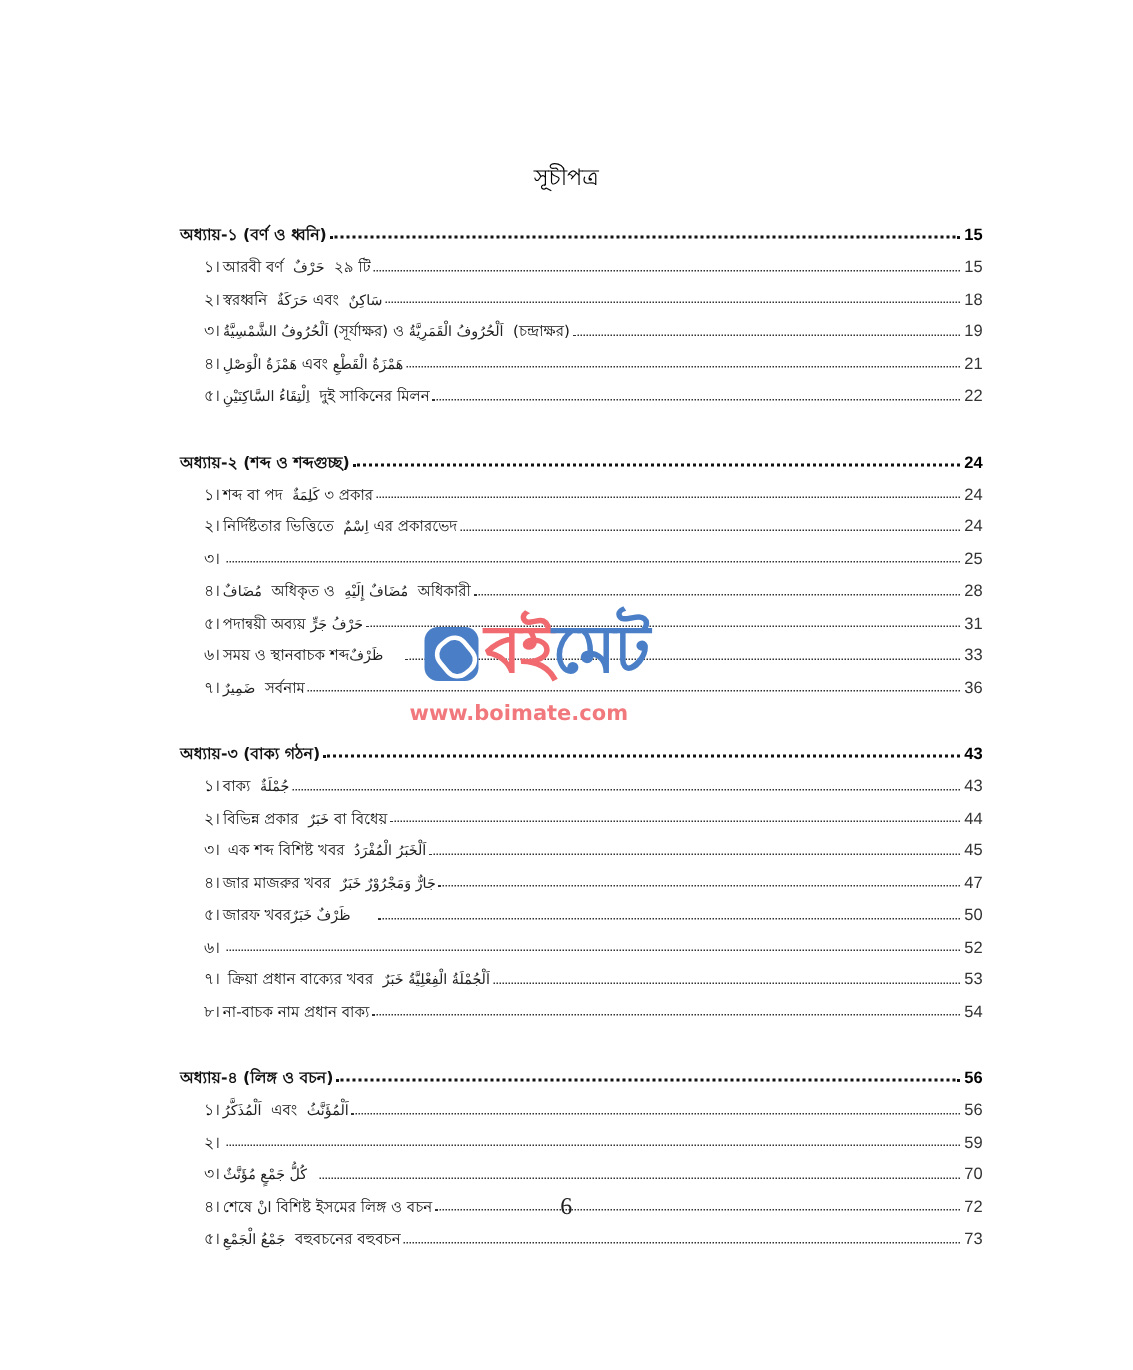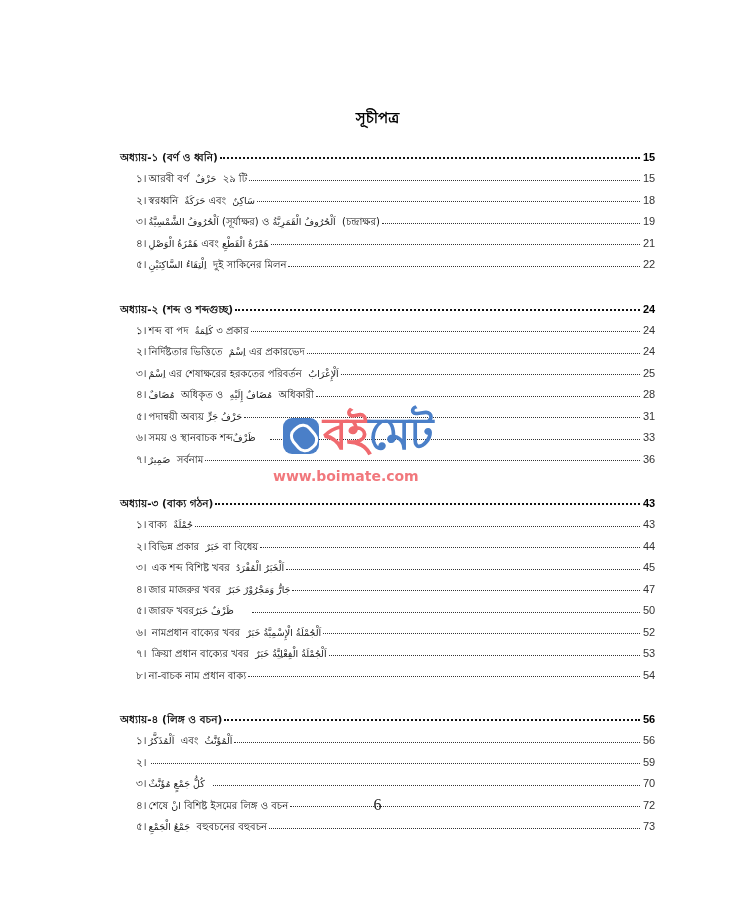--- a/index.html
+++ b/index.html
@@ -15,21 +15,21 @@
     font-family: "DejaVu Serif", "Liberation Serif", serif;
     color: #111111;
   }
   .page-title {
     position: absolute;
     top: 106px;
     left: 0;
     width: 755px;
     text-align: center;
     font-size: 15px;
-    font-weight: bold;
+    font-weight: normal;
     color: #000;
   }
   .toc {
     position: absolute;
     left: 120px;
     top: 146px;
     width: 536px;
   }
   .chapter {
     margin-bottom: 22px;
@@ -219,21 +219,20 @@
       <span class="page">24</span>
     </div>
     <div class="row item">
       <span class="num">২।</span>
       <span class="label"><span>নির্দিষ্টতার ভিত্তিতে</span>&nbsp;&nbsp;<span class="arabic">اِسْمٌ</span>&nbsp;<span>এর প্রকারভেদ</span></span>
       <span class="leader"></span>
       <span class="page">24</span>
     </div>
     <div class="row item">
       <span class="num">৩।</span>
-      <span class="label"><span class="arabic">اِسْمٌ</span>&nbsp;<span>এর শেষাক্ষরের হরকতের পরিবর্তন</span>&nbsp;&nbsp;<span class="arabic">اَلْإِعْرَابُ</span></span>
       <span class="leader"></span>
       <span class="page">25</span>
     </div>
     <div class="row item">
       <span class="num">৪।</span>
       <span class="label"><span class="arabic">مُضَافٌ</span>&nbsp;&nbsp;<span>অধিকৃত ও</span>&nbsp;&nbsp;<span class="arabic">مُضَافٌ إِلَيْهِ</span>&nbsp;&nbsp;<span>অধিকারী</span></span>
       <span class="leader"></span>
       <span class="page">28</span>
     </div>
     <div class="row item">
@@ -287,21 +286,20 @@
       <span class="page">47</span>
     </div>
     <div class="row item">
       <span class="num">৫।</span>
       <span class="label"><span>জারফ খবর</span><span class="arabic">ظَرْفٌ خَبَرٌ</span>&nbsp;&nbsp;&nbsp;&nbsp;&nbsp;</span>
       <span class="leader"></span>
       <span class="page">50</span>
     </div>
     <div class="row item">
       <span class="num">৬।</span>
-      <span class="label">&nbsp;<span>নামপ্রধান বাক্যের খবর</span>&nbsp;&nbsp;<span class="arabic">اَلْجُمْلَةُ الْإِسْمِيَّةُ خَبَرٌ</span></span>
       <span class="leader"></span>
       <span class="page">52</span>
     </div>
     <div class="row item">
       <span class="num">৭।</span>
       <span class="label">&nbsp;<span>ক্রিয়া প্রধান বাক্যের খবর</span>&nbsp;&nbsp;<span class="arabic">اَلْجُمْلَةُ الْفِعْلِيَّةُ خَبَرٌ</span></span>
       <span class="leader"></span>
       <span class="page">53</span>
     </div>
     <div class="row item">

